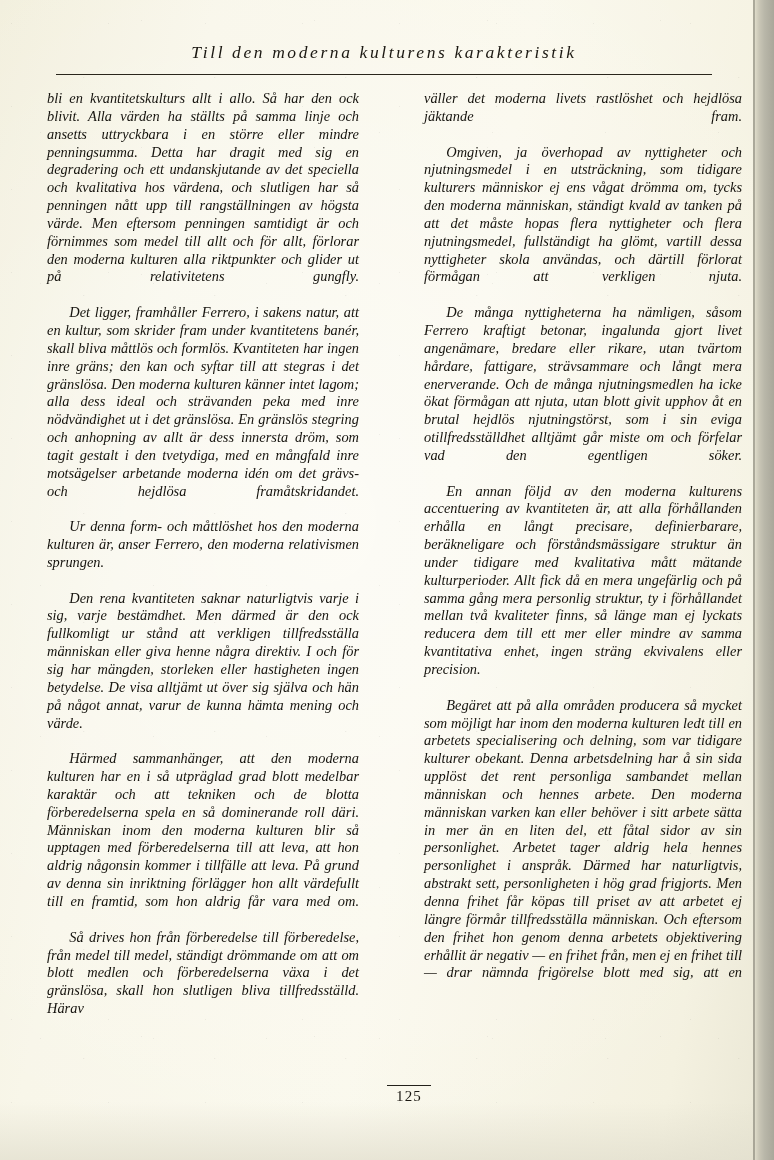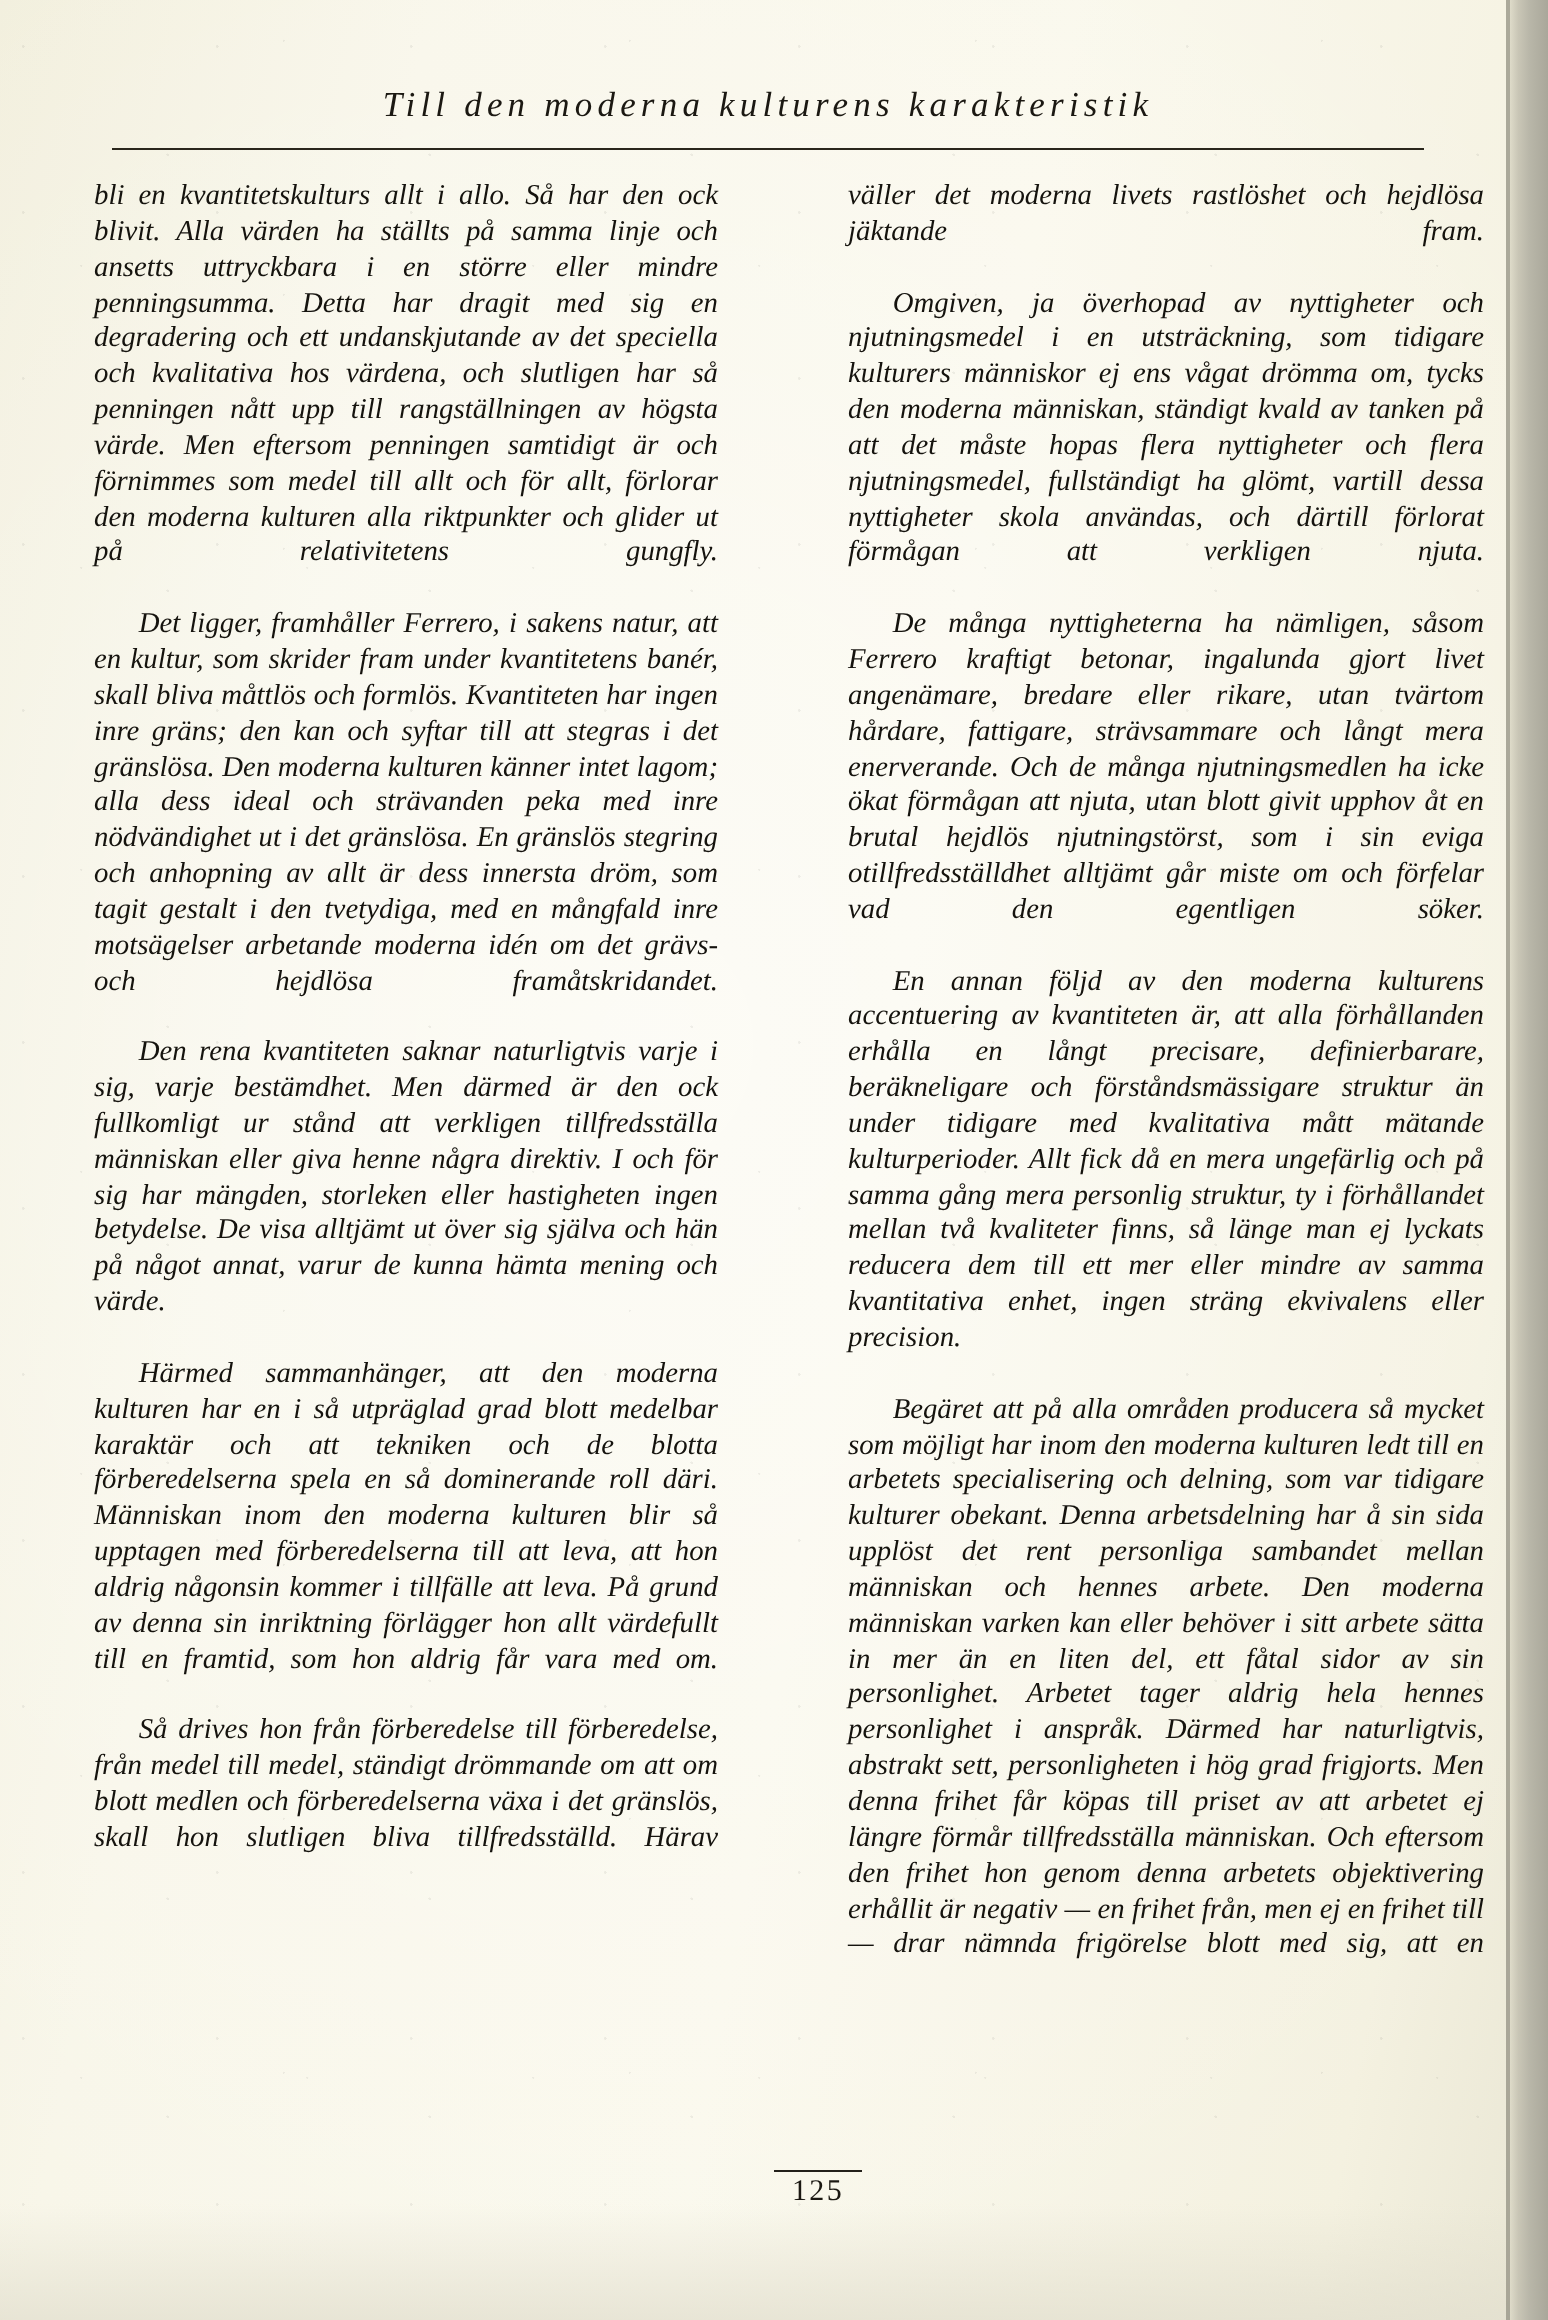--- a/index.html
+++ b/index.html
@@ -178,23 +178,24 @@
 
     <div class="running-head">Till den moderna kulturens karakteristik</div>
 
     <div class="head-rule"></div>
 
     <div class="columns">
 
       <div class="col left">
         <p class="no-indent">bli en kvantitetskulturs allt i allo. Så har den ock blivit. Alla värden ha ställts på samma linje och ansetts uttryckbara i en större eller mindre penningsumma. Detta har dragit med sig en degradering och ett undanskjutande av det speciella och kvalitativa hos värdena, och slutligen har så penningen nått upp till rangställningen av högsta värde. Men eftersom penningen samtidigt är och förnimmes som medel till allt och för allt, förlorar den moderna kulturen alla riktpunkter och glider ut på relativitetens gungfly.</p>
         <p>Det ligger, framhåller Ferrero, i sakens natur, att en kultur, som skrider fram under kvantitetens banér, skall bliva måttlös och formlös. Kvantiteten har ingen inre gräns; den kan och syftar till att stegras i det gränslösa. Den moderna kulturen känner intet lagom; alla dess ideal och strävanden peka med inre nödvändighet ut i det gränslösa. En gränslös stegring och anhopning av allt är dess innersta dröm, som tagit gestalt i den tvetydiga, med en mångfald inre motsägelser arbetande moderna idén om det grävs- och hejdlösa framåtskridandet.</p>
+        <p>Ur denna form- och måttlöshet hos den moderna kulturen är, anser Ferrero, den moderna relativismen sprungen.</p>
         <p>Den rena kvantiteten saknar naturligtvis varje i sig, varje bestämdhet. Men därmed är den ock fullkomligt ur stånd att verkligen tillfredsställa människan eller giva henne några direktiv. I och för sig har mängden, storleken eller hastigheten ingen betydelse. De visa alltjämt ut över sig själva och hän på något annat, varur de kunna hämta mening och värde.</p>
         <p>Härmed sammanhänger, att den moderna kulturen har en i så utpräglad grad blott medelbar karaktär och att tekniken och de blotta förberedelserna spela en så dominerande roll däri. Människan inom den moderna kulturen blir så upptagen med förberedelserna till att leva, att hon aldrig någonsin kommer i tillfälle att leva. På grund av denna sin inriktning förlägger hon allt värdefullt till en framtid, som hon aldrig får vara med om.</p>
-        <p>Så drives hon från förberedelse till förberedelse, från medel till medel, ständigt drömmande om att om blott medlen och förberedelserna växa i det gränslös, skall hon slutligen bliva tillfredsställd. Härav</p>
+        <p>Så drives hon från förberedelse till förberedelse, från medel till medel, ständigt drömmande om att om blott medlen och förberedelserna växa i det gränslösa, skall hon slutligen bliva tillfredsställd. Härav</p>
       </div>
 
       <div class="col right">
         <p class="no-indent">väller det moderna livets rastlöshet och hejdlösa jäktande fram.</p>
         <p>Omgiven, ja överhopad av nyttigheter och njutningsmedel i en utsträckning, som tidigare kulturers människor ej ens vågat drömma om, tycks den moderna människan, ständigt kvald av tanken på att det måste hopas flera nyttigheter och flera njutningsmedel, fullständigt ha glömt, vartill dessa nyttigheter skola användas, och därtill förlorat förmågan att verkligen njuta.</p>
         <p>De många nyttigheterna ha nämligen, såsom Ferrero kraftigt betonar, ingalunda gjort livet angenämare, bredare eller rikare, utan tvärtom hårdare, fattigare, strävsammare och långt mera enerverande. Och de många njutningsmedlen ha icke ökat förmågan att njuta, utan blott givit upphov åt en brutal hejdlös njutningstörst, som i sin eviga otillfredsställdhet alltjämt går miste om och förfelar vad den egentligen söker.</p>
         <p>En annan följd av den moderna kulturens accentuering av kvantiteten är, att alla förhållanden erhålla en långt precisare, definierbarare, beräkneligare och förståndsmässigare struktur än under tidigare med kvalitativa mått mätande kulturperioder. Allt fick då en mera ungefärlig och på samma gång mera personlig struktur, ty i förhållandet mellan två kvaliteter finns, så länge man ej lyckats reducera dem till ett mer eller mindre av samma kvantitativa enhet, ingen sträng ekvivalens eller precision.</p>
         <p>Begäret att på alla områden producera så mycket som möjligt har inom den moderna kulturen ledt till en arbetets specialisering och delning, som var tidigare kulturer obekant. Denna arbetsdelning har å sin sida upplöst det rent personliga sambandet mellan människan och hennes arbete. Den moderna människan varken kan eller behöver i sitt arbete sätta in mer än en liten del, ett fåtal sidor av sin personlighet. Arbetet tager aldrig hela hennes personlighet i anspråk. Därmed har naturligtvis, abstrakt sett, personligheten i hög grad frigjorts. Men denna frihet får köpas till priset av att arbetet ej längre förmår tillfredsställa människan. Och eftersom den frihet hon genom denna arbetets objektivering erhållit är negativ — en frihet från, men ej en frihet till — drar nämnda frigörelse blott med sig, att en</p>
       </div>
 

